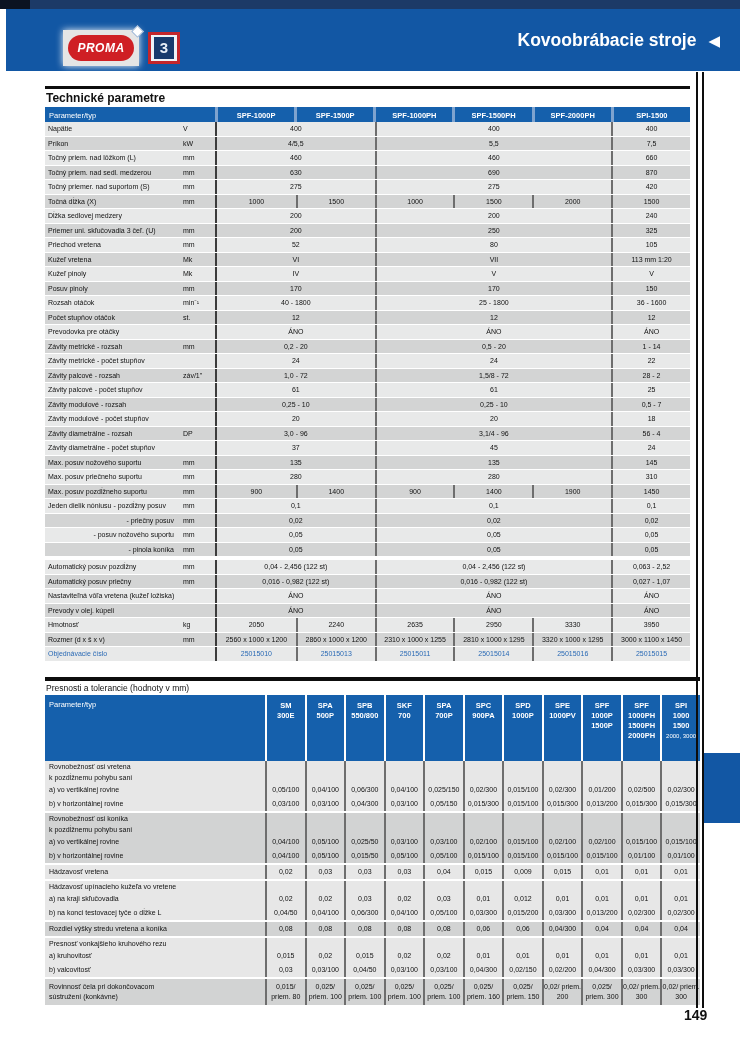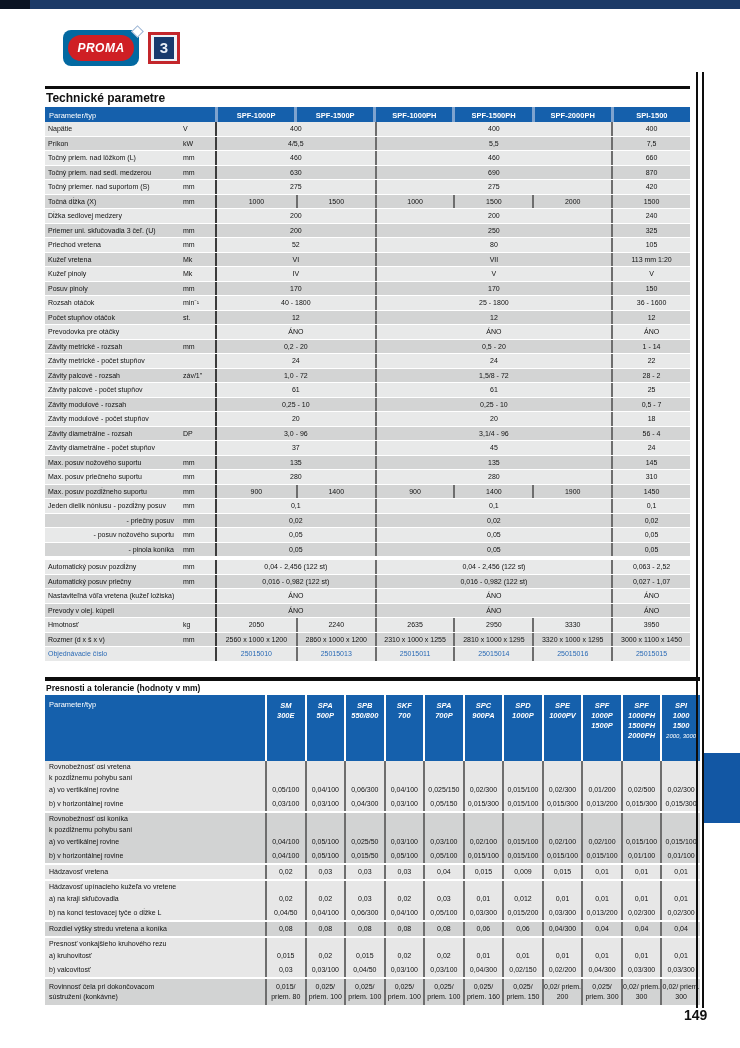--- a/index.html
+++ b/index.html
@@ -10,37 +10,37 @@
   .corner{position:absolute;left:0;top:0;width:30px;height:9px;background:#0b1322;}
   .banner{position:absolute;left:0;top:9px;width:740px;height:62px;display:flex;}
   .banner-left{width:485px;background:#1257a4;display:flex;align-items:flex-end;
                justify-content:flex-end;padding:0 12px 9px 0;box-sizing:border-box;}
   .banner-gap{width:6px;background:#fff;}
   .banner-right{flex:1;background:#1257a4;display:flex;align-items:center;
                 justify-content:flex-end;padding-right:20px;gap:12px;box-sizing:border-box;}
   .slogan{color:#fff;font-size:10px;}
   .banner-title{color:#fff;font-size:17.5px;font-weight:bold;}
   .arrow{color:#fff;font-size:15px;line-height:15px;}
-  .proma{position:absolute;left:63px;top:30px;width:76px;height:36px;background:#0369a1;
-         border-radius:8px;box-shadow:0 0 7px rgba(255,255,255,.95);
+  .proma{position:absolute;left:63px;top:30px;width:76px;height:36px;background:#e5e5e5;
+         border-radius:0;box-shadow:0 0 7px rgba(255,255,255,.95);
          display:flex;align-items:center;justify-content:center;}
   .proma-oval{width:66px;height:26px;background:#cf1f24;border-radius:13px;color:#fff;
               font-weight:bold;font-style:italic;font-size:12px;text-align:center;
               line-height:26px;letter-spacing:.5px;}
   .proma-star{position:absolute;right:-3px;top:-3px;width:7px;height:7px;background:#fff;
               transform:rotate(45deg);border:1px solid #9ab4d4;}
   .badge{position:absolute;left:148px;top:32px;width:32px;height:32px;background:#eef2f7;
          border:3px solid #c3262b;box-sizing:border-box;display:flex;align-items:center;justify-content:center;}
   .badge-inner{width:20px;height:22px;background:#173a6d;color:#e8eef7;font-size:15px;
                font-weight:bold;text-align:center;line-height:22px;}
   
   .rule1{position:absolute;left:45px;top:86px;width:645px;height:3px;background:#0d0d0d;}
   .h1{position:absolute;left:46px;top:91px;font-size:12px;font-weight:bold;}
   .rule2{position:absolute;left:45px;top:677px;width:655px;height:3.5px;background:#0d0d0d;}
-  .h2{position:absolute;left:46px;top:683px;font-size:8.5px;font-weight:bold;}
+  .h2{position:absolute;left:46px;top:683px;font-size:8.5px;font-weight:normal;}
   
   .t1{position:absolute;left:45px;top:107px;width:645px;}
   .t1head{display:flex;background:#1560ac;height:15px;color:#fff;}
   .t1head .hlab{width:170px;font-size:7.5px;padding:4px 0 0 4px;box-sizing:border-box;}
   .t1head .hcell{width:79.166px;text-align:center;font-size:7.5px;font-weight:bold;
                  padding-top:4px;border-left:3px solid #7ea3cf;box-sizing:border-box;}
   .t1row{display:flex;height:13.5px;line-height:13.5px;margin-bottom:1px;background:#e8e9e9;font-size:7px;}
   .t1row.alt{background:#d3d4d4;}
   .t1row.gap{margin-top:4px;}
   .t1row.order, .t1row.order .t1cell{color:#2a6ab5;}
@@ -53,21 +53,21 @@
   .cena{display:flex;height:16px;line-height:16px;margin-top:1px;}
   .cena .clab{width:170px;background:#040404;color:#fff;font-size:9.5px;font-weight:bold;
               font-style:italic;padding-left:5px;box-sizing:border-box;}
   .cena .ccell{width:79.166px;background:#040404;color:#fff;font-weight:bold;font-size:10px;
                text-align:center;border-left:3px solid #fff;box-sizing:border-box;}
   
   .t2{position:absolute;left:45px;top:695px;width:655px;}
   .t2head{display:flex;background:#1560ac;height:66px;color:#fff;}
   .t2head .hlab{width:220px;font-size:7.5px;padding:5px 0 0 4px;box-sizing:border-box;}
   .t2head .hcol{width:39.545px;border-left:2.5px solid #fff;box-sizing:border-box;text-align:center;
-                font-size:7.5px;font-weight:bold;padding-top:6px;line-height:10px;font-style:italic;}
+                font-size:7.5px;font-weight:bold;padding-top:6px;line-height:10px;}
   .t2head .hcol .small{font-size:6px;font-weight:normal;}
   .block{margin-bottom:2px;background:#e7e7e7;}
   .block.dark{background:#d2d3d3;}
   .b-row{display:flex;height:14px;line-height:14px;font-size:7px;}
   .b-row.head{height:11px;line-height:11px;}
   .b-row.tall{height:26px;line-height:10px;}
   .b-row.tall .b-lab{padding-top:3px;white-space:pre-line;}
   .b-row.tall .b-cell{padding-top:3px;white-space:normal;}
   .b-lab{width:220px;padding-left:4px;box-sizing:border-box;overflow:hidden;}
   .b-cell{width:39.545px;text-align:center;border-left:2px solid #6e6e6e;box-sizing:border-box;
@@ -81,20 +81,24 @@
 </head>
 <body>
 
 <div class="page">
 
   <div class="topstrip"></div>
   <div class="corner"></div>
 
   <div class="banner">
     <div class="banner-gap"></div>
+    <div class="banner-right">
+      <span class="banner-title">Kovoobrábacie stroje</span>
+      <span class="arrow">◀</span>
+    </div>
   </div>
   <div class="proma">
     <div class="proma-oval">PROMA</div>
     <div class="proma-star"></div>
   </div>
   <div class="badge">
     <div class="badge-inner">3</div>
   </div>
 
   <div class="rule1"></div>

